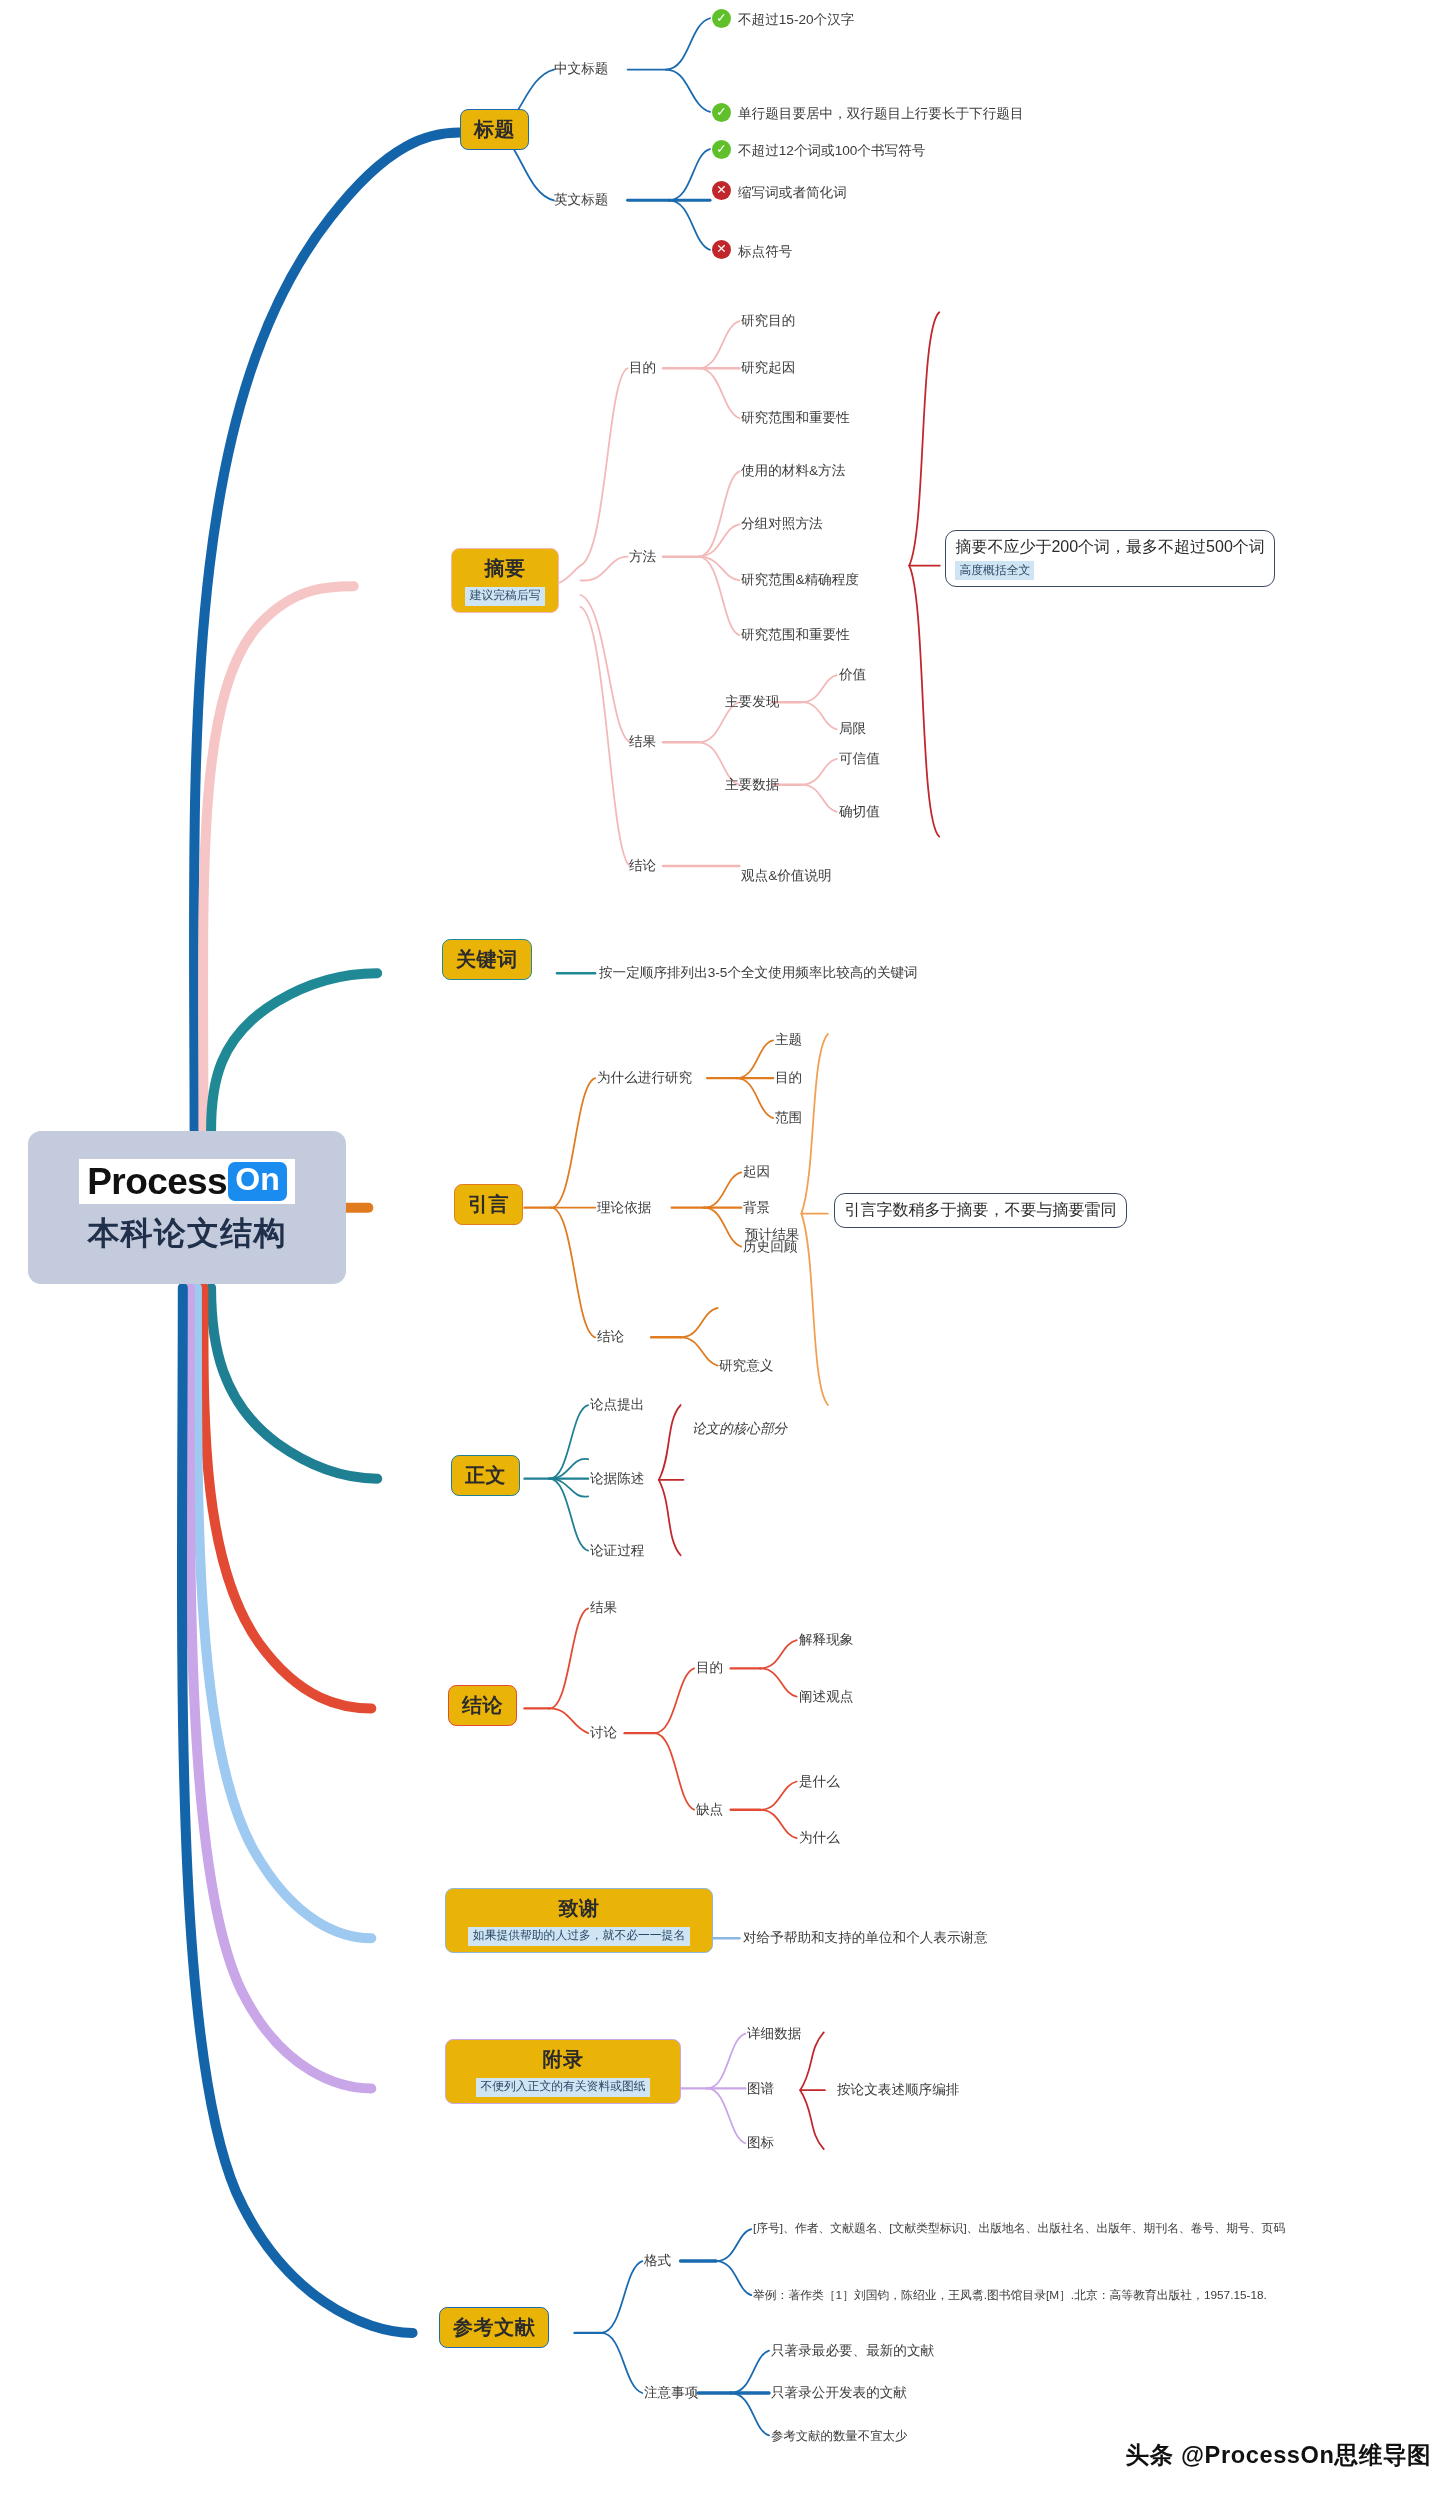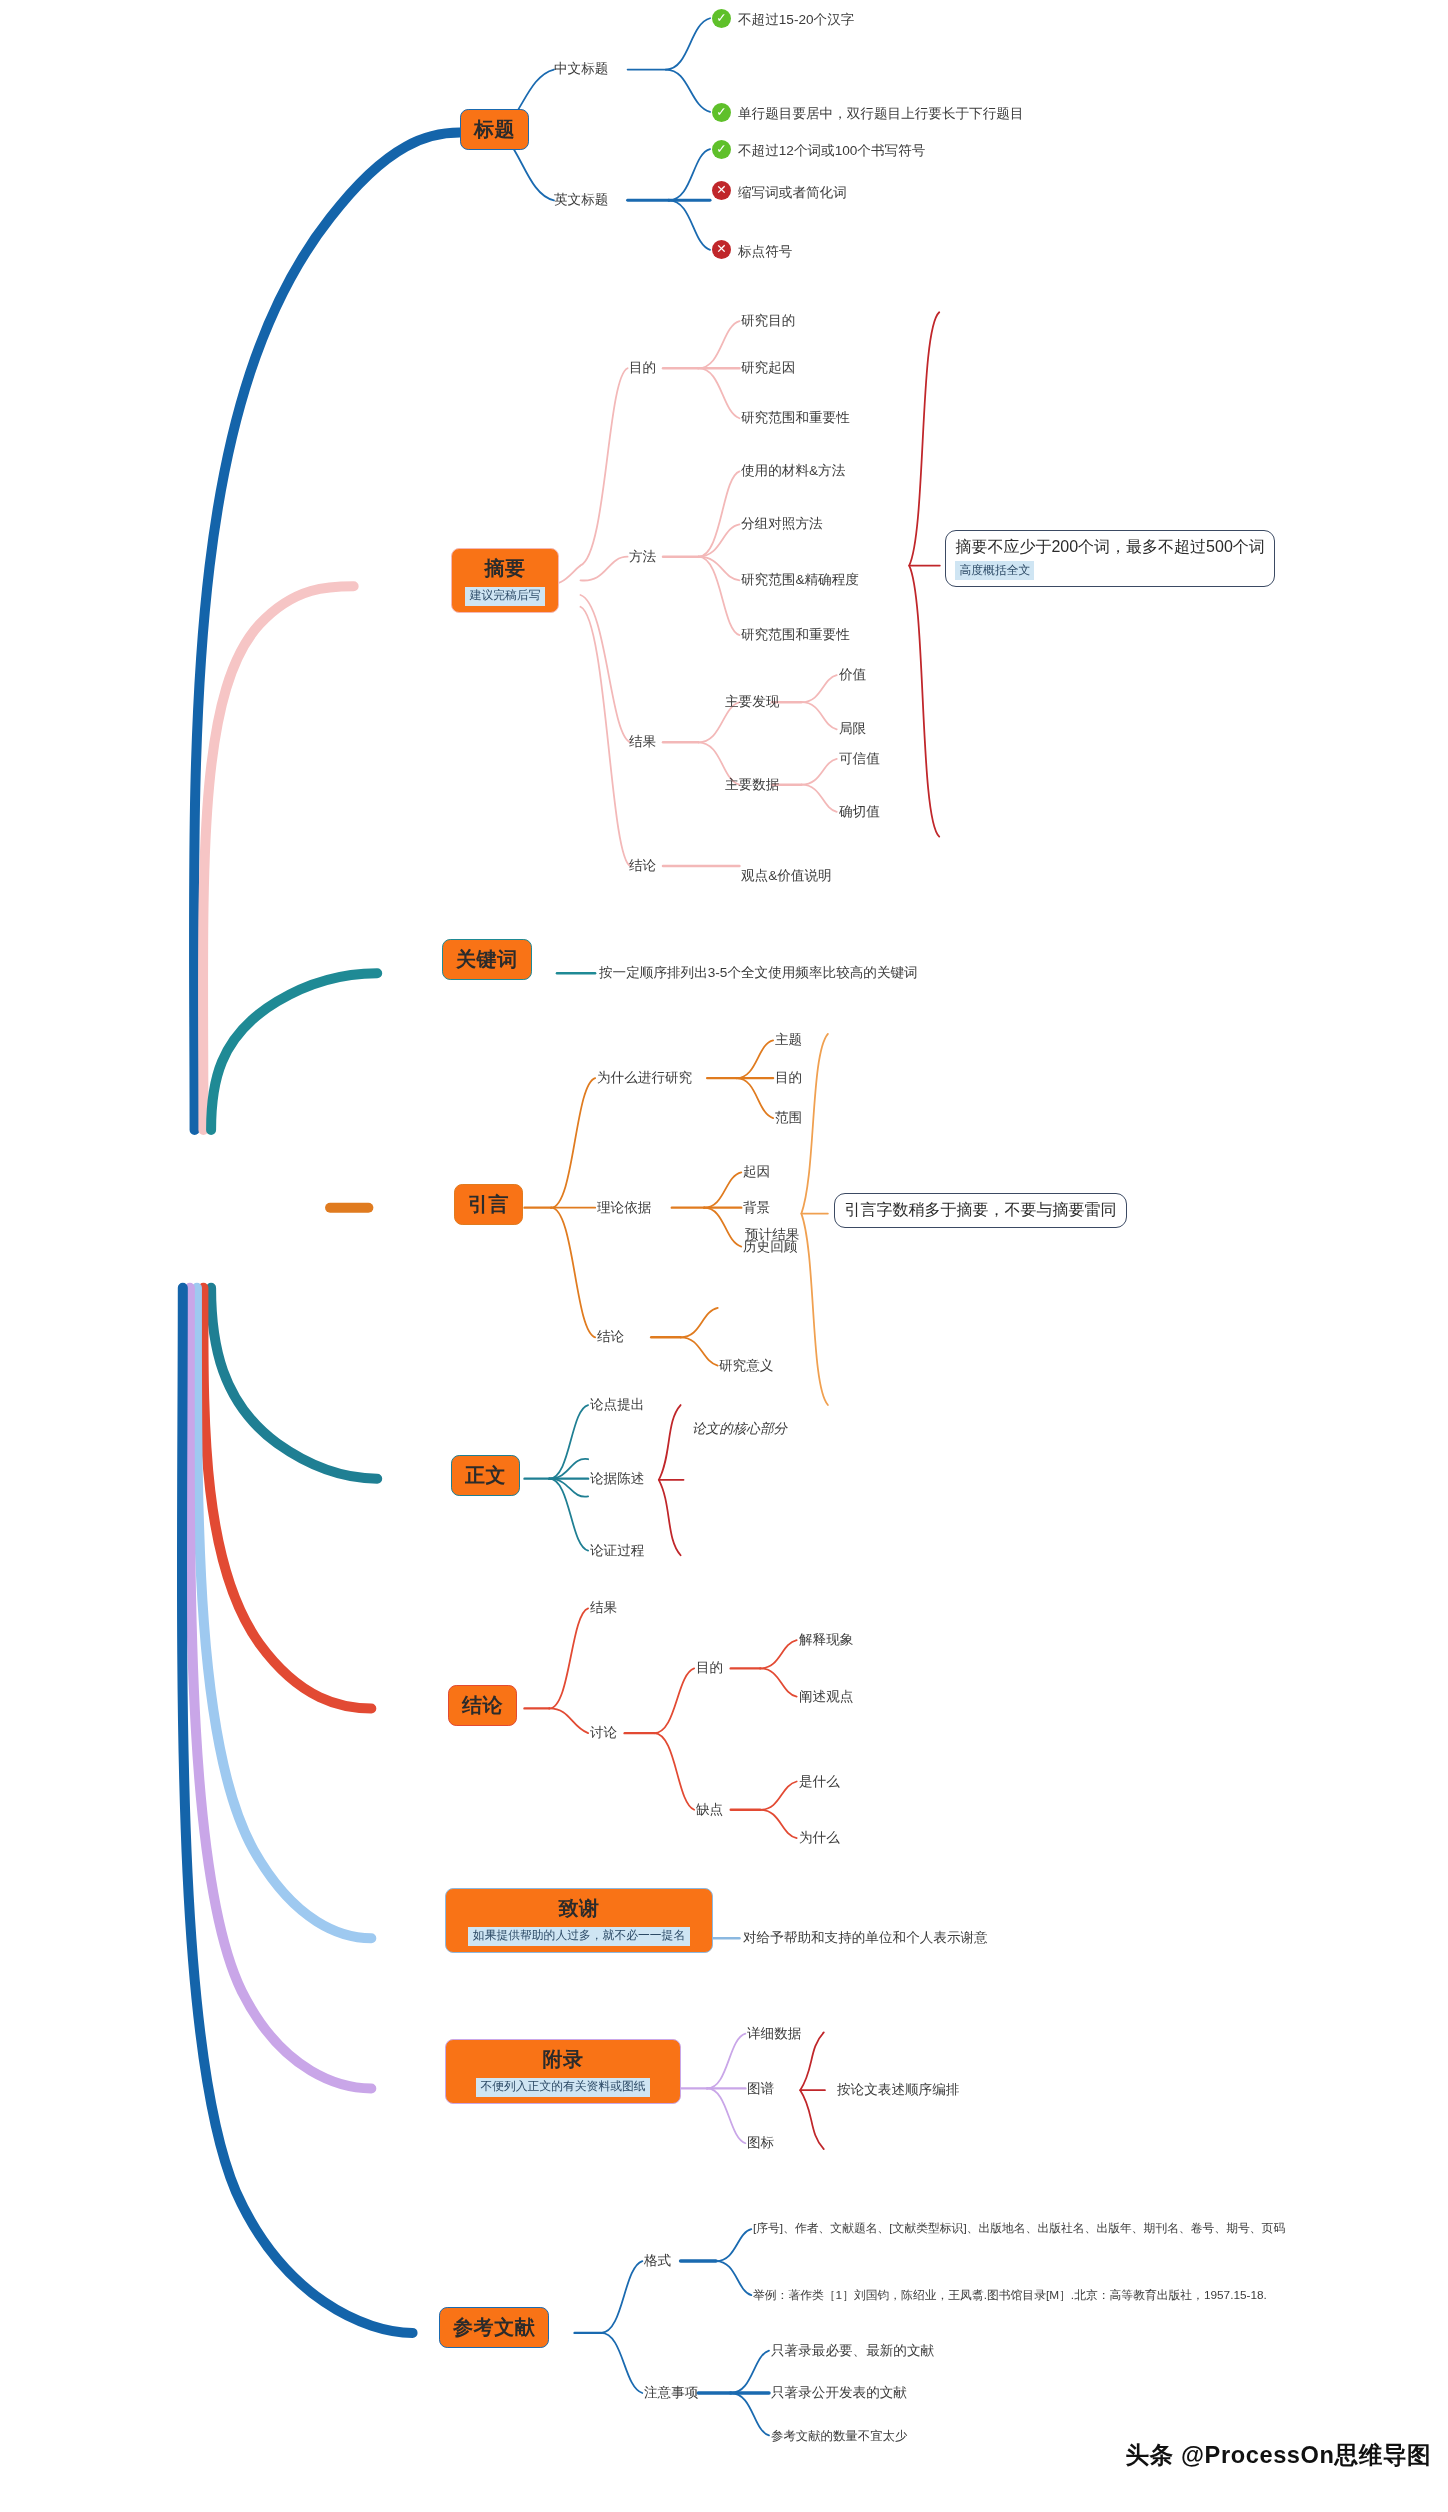--- a/index.html
+++ b/index.html
@@ -16,21 +16,21 @@
     gap:8.2px;
   }
   .logo{background:#ffffff;padding:3.5px 8.2px;display:flex;align-items:center;gap:1.2px;}
   .logo .lw{font-size:37px;font-weight:700;color:#111;letter-spacing:-0.6px;line-height:1;}
   .logo .lb{font-size:32px;font-weight:700;color:#fff;background:#1a8cf0;
             border-radius:7px;padding:1.2px 7px 3.5px 7px;line-height:1.05;}
   .root-title{font-size:32px;font-weight:700;color:#21304a;letter-spacing:1.2px;}
 
   
   .l1{
-    background:#f97316;border:1.8px solid #999;border-radius:8.2px;
+    background:#eab308;border:1.8px solid #999;border-radius:8.2px;
     display:flex;flex-direction:column;align-items:center;justify-content:center;
     padding:5.9px 13px;
   }
   .l1 .t{font-size:20px;font-weight:700;color:#2b2b2b;letter-spacing:0.6px;white-space:nowrap;}
   .l1 .sub{font-size:11.8px;color:#2c4a66;background:#cfe5f3;padding:1.8px 4.7px;margin-top:4.7px;white-space:nowrap;}
 
   
   .lt{position:absolute;font-size:13.6px;color:#3b3b3b;white-space:nowrap;line-height:1;}
   .lt.sm{font-size:12.4px;}
   .lt.xs{font-size:11.8px;}
@@ -177,20 +177,27 @@
       <path d="M1155 3838 L1215 3838" stroke="#1a6ab0" stroke-width="6"></path>
       <path d="M1215 3838 C1250 3838 1250 3790 1275 3784" stroke="#1a6ab0" stroke-width="3"></path>
       <path d="M1215 3838 C1250 3838 1250 3888 1275 3896" stroke="#1a6ab0" stroke-width="3"></path>
       <path d="M1185 4062 L1240 4062" stroke="#1a6ab0" stroke-width="6"></path>
       <path d="M1240 4062 C1278 4062 1278 3998 1305 3990" stroke="#1a6ab0" stroke-width="3"></path>
       <path d="M1240 4062 L1305 4062" stroke="#1a6ab0" stroke-width="6"></path>
       <path d="M1240 4062 C1278 4062 1278 4126 1305 4134" stroke="#1a6ab0" stroke-width="3"></path>
     </g>
   </svg>
 
+  <div class="node root">
+    <div class="logo">
+      <span class="lw">Process</span>
+      <span class="lb">On</span>
+    </div>
+    <div class="root-title">本科论文结构</div>
+  </div>
 
   <div class="node l1" style="left:460px;top:109px;border-color:#1a6ab0;">
     <div class="t">标题</div>
   </div>
   <div class="lt" style="left:554px;top:62px;">中文标题</div>
   <div class="lt" style="left:554px;top:193px;">英文标题</div>
 
   <div class="ic ok" style="left:712px;top:8.8px;">✓</div>
   <div class="lt" style="left:738px;top:13px;">不超过15-20个汉字</div>
   <div class="ic ok" style="left:712px;top:103px;">✓</div>

